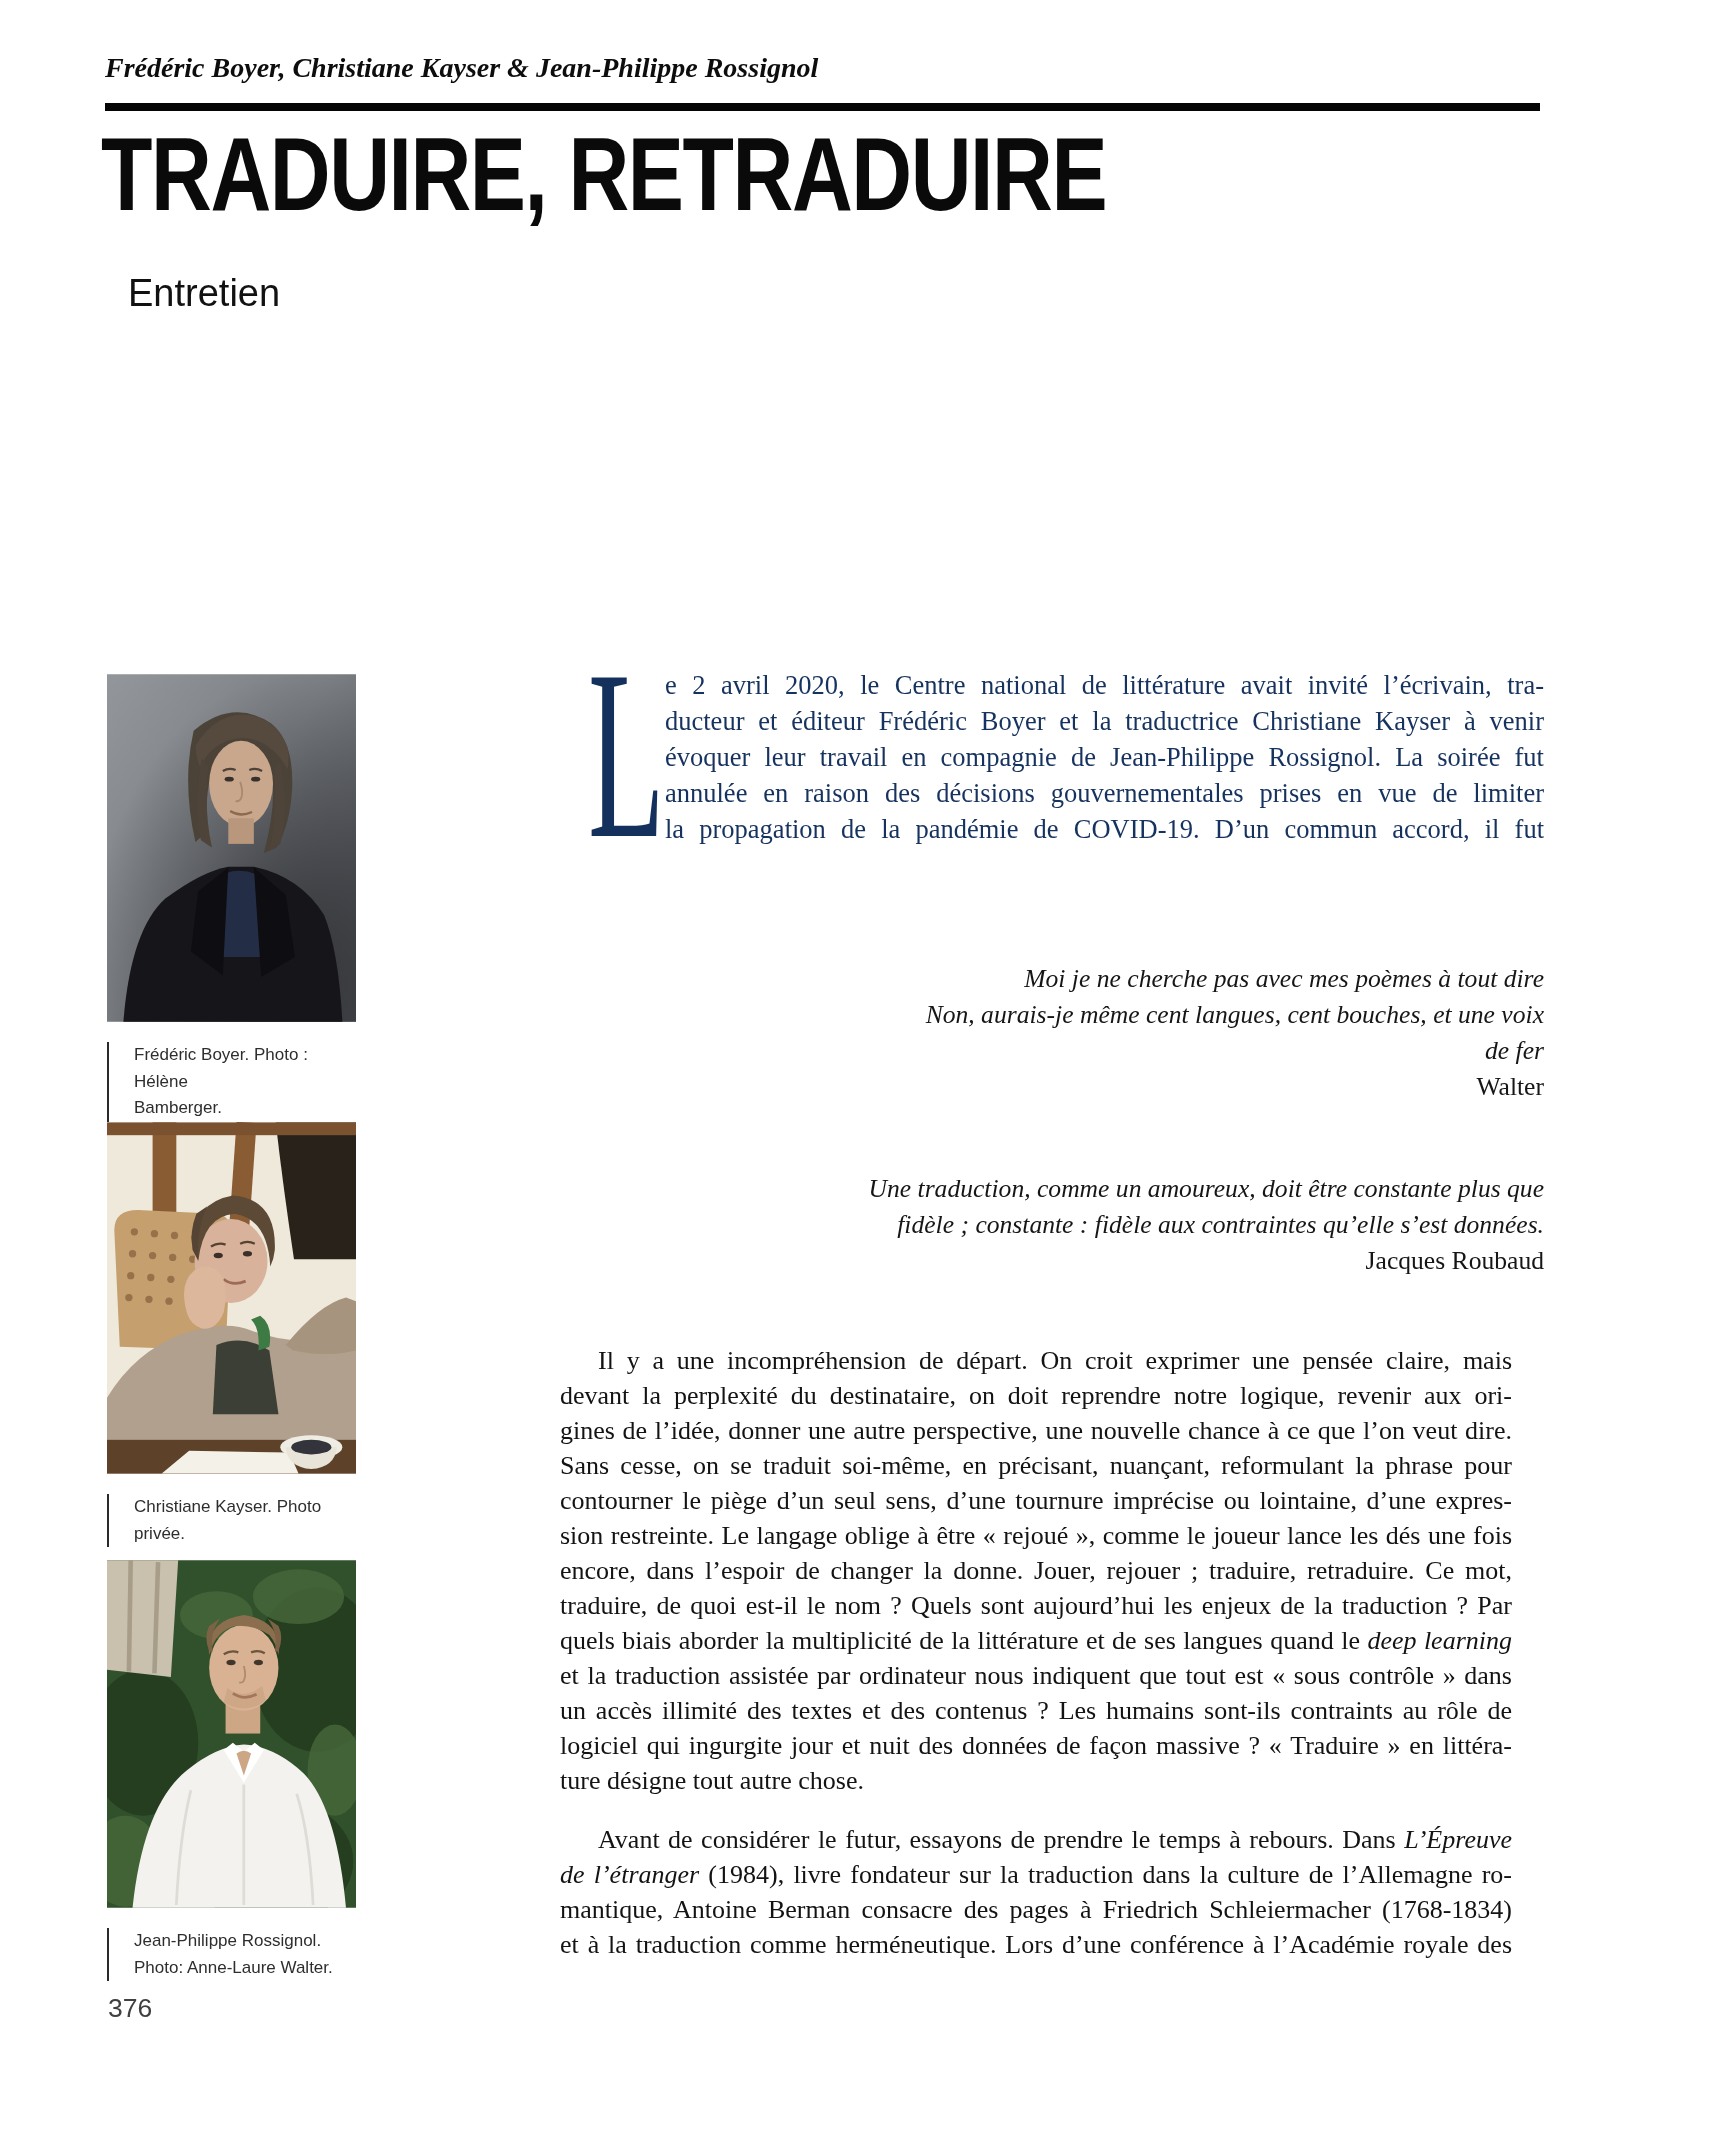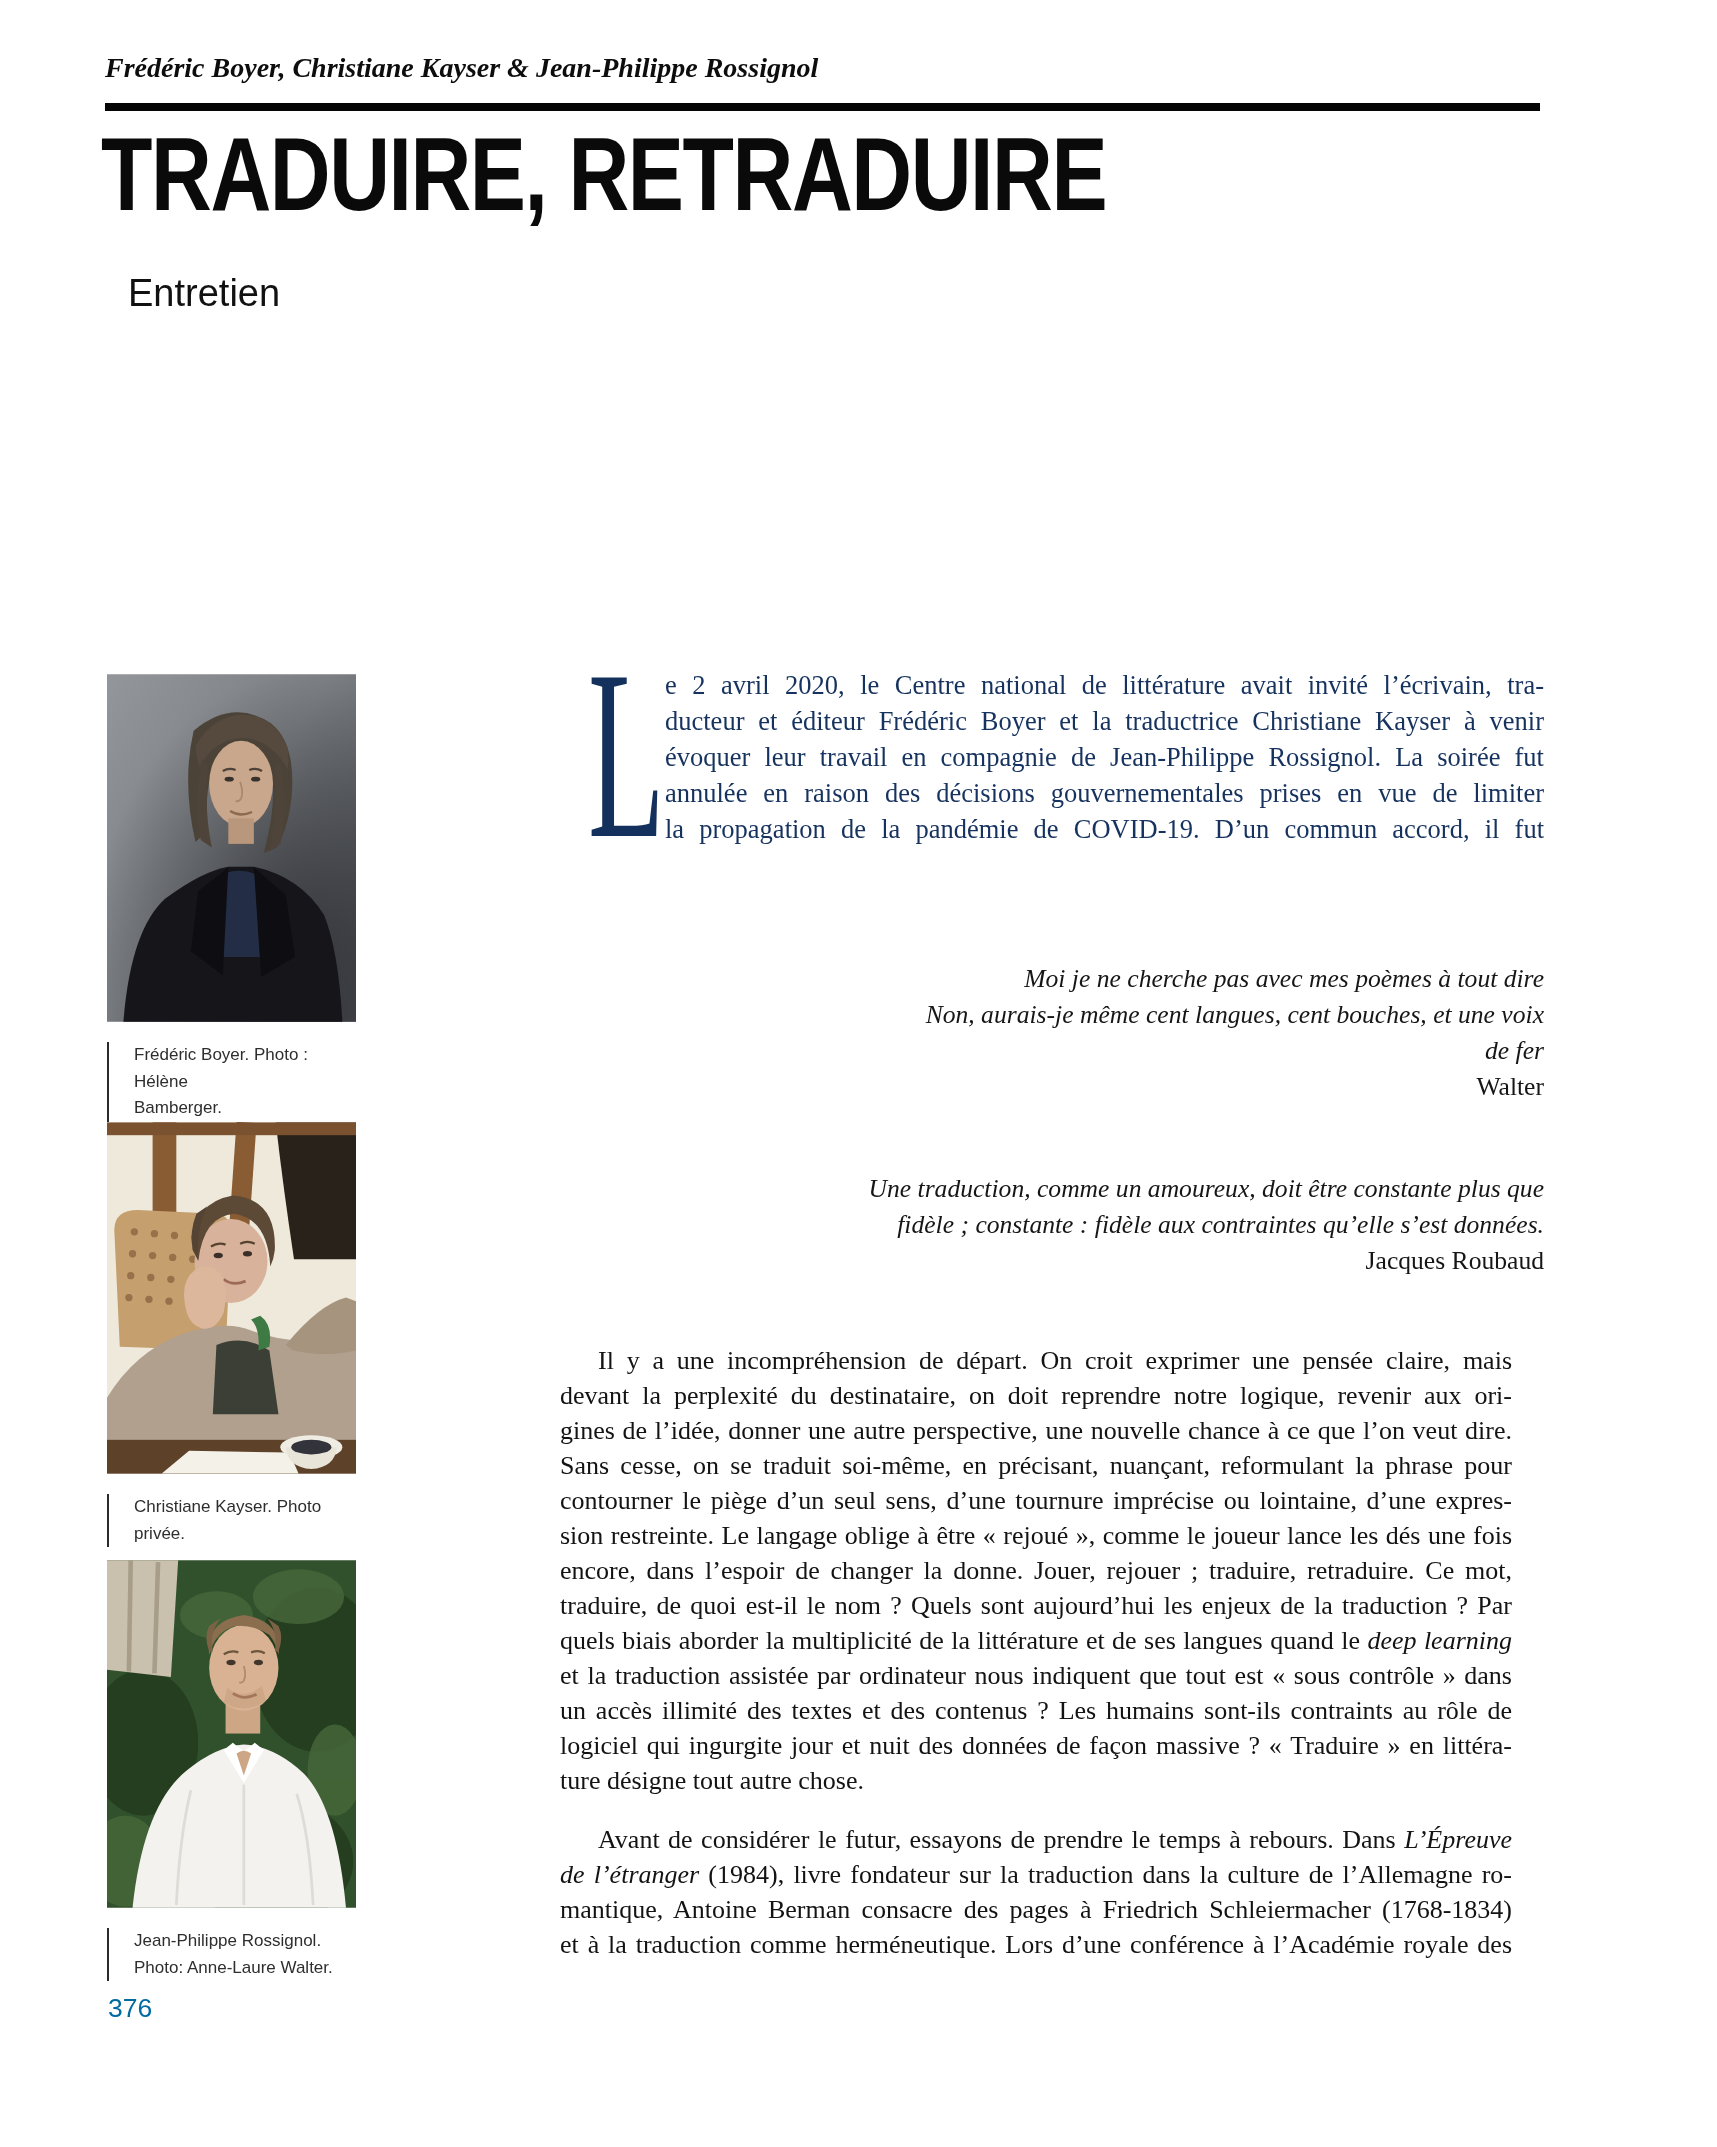--- a/index.html
+++ b/index.html
@@ -38,21 +38,21 @@
   .ep-attr{font-style:normal;}
 
   
   .para{position:absolute;left:560px;width:952px;font-size:26px;line-height:35px;color:#131313;}
   #para1{top:1343px;} #para2{top:1822px;}
   .bl.indent{padding-left:38px;}
   .bl.last{text-align-last:left;}
   .bl i{font-style:italic;}
 
   .pagenum{position:absolute;left:108px;top:1995px;font-family:"Liberation Sans",sans-serif;
-           font-size:26.5px;line-height:1;color:#0369a1;}
+           font-size:26.5px;line-height:1;color:#404040;}
 </style>
 </head>
 <body>
 
 <div class="page">
 
   <div class="author">Frédéric Boyer, Christiane Kayser &amp; Jean-Philippe Rossignol</div>
   <div class="rule"></div>
   <h1 class="title">TRADUIRE, RETRADUIRE</h1>
   <div class="genre">Entretien</div>

